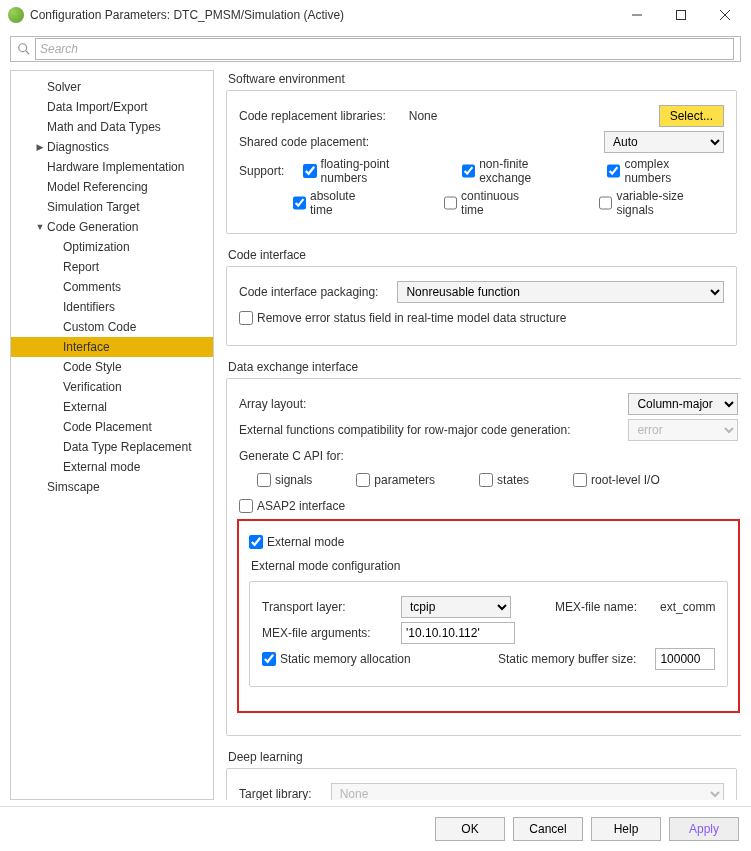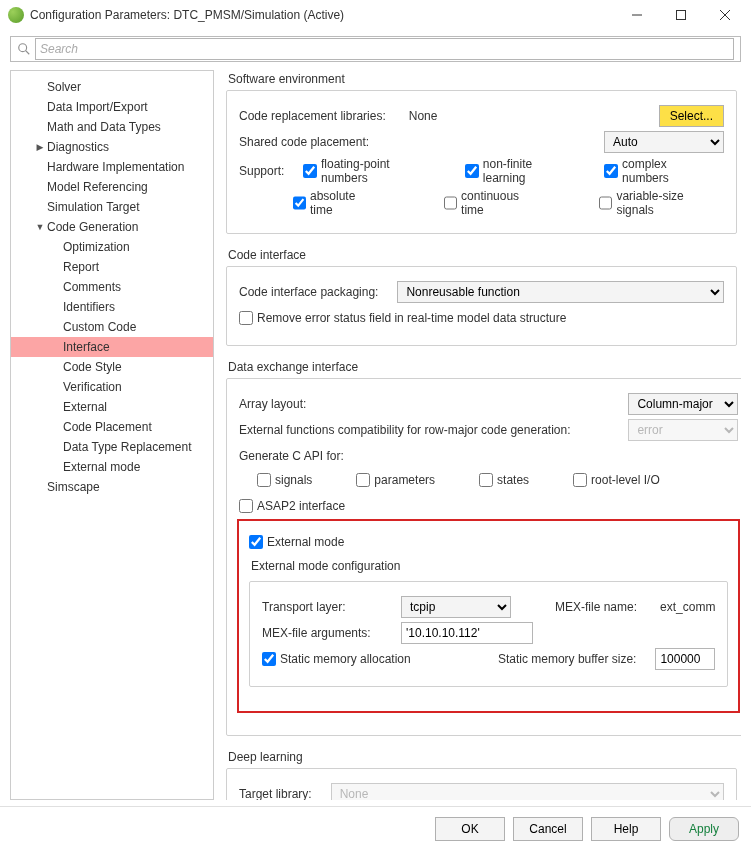--- a/index.html
+++ b/index.html
@@ -16,21 +16,21 @@
   .searchbox svg { width: 14px; height: 14px; color: #888; margin-right: 4px; }
   .searchbox input { border: none; outline: none; flex: 1; color: #555; font-style: italic; }
   .searchbox input::placeholder { color: #aaa; font-style: italic; }
 
   .body { flex: 1; display: flex; padding: 4px 10px 6px 10px; gap: 8px; overflow: hidden; }
 
   .tree { width: 204px; border: 1px solid #ccc; padding: 6px 0; overflow: auto; }
   .tree-item { display: flex; align-items: center; height: 20px; padding: 0 6px 0 0; cursor: pointer; white-space: nowrap; }
   .tree-item .twisty { width: 14px; display: inline-flex; justify-content: center; color: #555; font-size: 9px; }
   .tree-item span.label { flex: 1; }
-  .tree-item.sel { background: #fca5a5; }
+  .tree-item.sel { background: #eab308; }
   .tree-item.d1 { padding-left: 22px; }
   .tree-item.d2 { padding-left: 38px; }
 
   .content { flex: 1; overflow: auto; padding: 2px 4px; }
 
   fieldset { border: 1px solid #d0d0d0; border-radius: 2px; margin: 0 0 14px 0; padding: 10px 12px 12px 12px; }
   .row { display: flex; align-items: center; margin: 4px 0; gap: 19px; min-height: 22px; }
   .row label.txt { white-space: nowrap; }
   .spacer { flex: 1; }
   select, input[type=text] { border: 1px solid #b5b5b5; height: 22px; padding: 0 4px; background: #fff; }
@@ -39,21 +39,21 @@
   input[type=text].right { text-align: left; }
   .btn { background: #fde047; border: 1px solid #b0b0b0; height: 22px; padding: 0 10px; cursor: pointer; }
   .chk { display: inline-flex; align-items: center; gap: 4px; margin-right: 10px; }
   .chk input { width: 14px; height: 14px; margin:0; }
 
   .redbox { border: 2px solid #d62424; padding: 6px 10px 10px 10px; margin: -2px -2px 10px -2px; }
   fieldset.inner { border: 1px solid #d0d0d0; margin-top: 8px; }
 
   .footer { display: flex; justify-content: flex-end; gap: 8px; padding: 10px 12px; border-top: 1px solid #e0e0e0; }
   .footer button { width: 70px; height: 24px; background: #f4f4f4; border: 1px solid #b0b0b0; cursor: pointer; }
-  .footer button.disabled { color: #15803d; background: #eee; border-radius: 6px; }
+  .footer button.disabled { color: #8b5cf6; background: #eee; }
 
   .section-label { margin: 0 0 4px 2px; color: #333; }
   .capi-row { display: flex; gap: 34px; margin-top:6px; padding-left: 18px;}
 </style>
 </head>
 <body>
 
 <div class="titlebar">
   <div class="icon"></div>
   <div class="title">Configuration Parameters: DTC_PMSM/Simulation (Active)</div>
@@ -189,21 +189,21 @@
         <select style="width:120px"><option>Auto</option></select>
       </div>
       <div class="row">
         <label class="txt">Support:</label>
         <label class="chk">
             <input type="checkbox" checked="" style="">
             <span>floating-point numbers</span>
           </label>
         <label class="chk">
             <input type="checkbox" checked="" style="">
-            <span>non-finite learning</span>
+            <span>non-finite exchange</span>
           </label>
         <label class="chk">
             <input type="checkbox" checked="" style="">
             <span>complex numbers</span>
           </label>
       </div>
       <div class="row" style="padding-left:54px;">
         <label class="chk">
             <input type="checkbox" checked="" style="">
             <span>absolute time</span>
@@ -286,21 +286,21 @@
         <fieldset class="inner">
           <div class="row">
             <label class="txt" style="width:120px">Transport layer:</label>
             <select style="width:110px"><option>tcpip</option></select>
             <span style="width:6px"></span>
             <label class="txt">MEX-file name:</label>
             <span style="margin-left:4px;">ext_comm</span>
           </div>
           <div class="row">
             <label class="txt" style="width:120px">MEX-file arguments:</label>
-            <input type="text" style="width: 132px;" value="'10.10.10.112'">
+            <input type="text" style="width: 114px;" value="'10.10.10.112'">
           </div>
           <div class="row">
             <label class="chk">
                 <input type="checkbox" checked="" style="">
                 <span>Static memory allocation</span>
               </label>
             <span class="spacer"></span>
             <label class="txt">Static memory buffer size:</label>
             <input type="text" class="right" style="width: 60px;" value="100000">
           </div>

